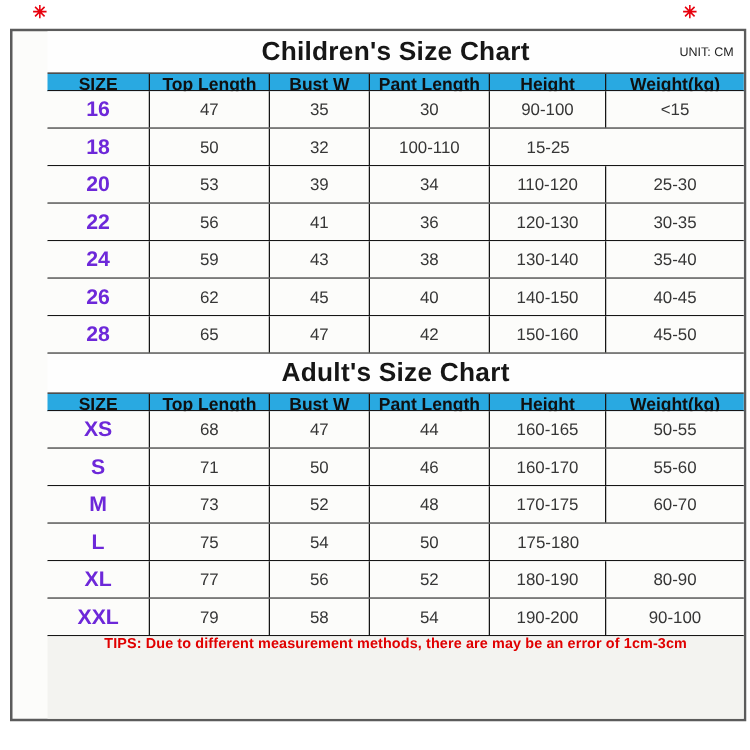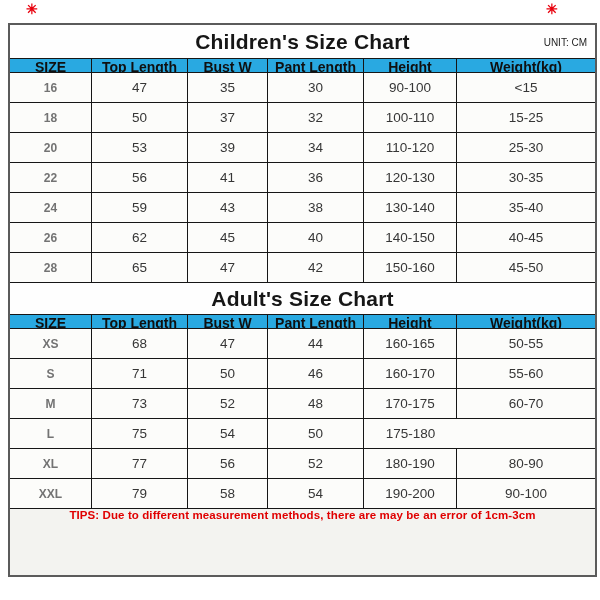--- a/index.html
+++ b/index.html
@@ -22,20 +22,21 @@
   .ornament.right { left: 546px; }
 
   .chart {
     position: absolute;
     left: 8px; top: 23px;
     width: 589px; height: 554px;
     border: 2px solid #5b5b5b;
     background: #fcfcfa;
     display: flex;
     flex-direction: column;
+    padding-left: 28px;
   }
   .title-row {
     position: relative;
     flex: 0 0 34px;
     background: #fefefe;
     border-bottom: 1px solid #161616;
     display: flex;
     align-items: center;
     justify-content: center;
   }
@@ -78,21 +79,21 @@
     background: #fcfcfa;
     border-bottom: 1px solid #161616;
   }
   .td {
     display: flex; align-items: center; justify-content: center;
     font-size: 13.5px;
     color: #363636;
     border-right: 1px solid #161616;
   }
   .td:last-child { border-right: none; }
-  .td.size { font-weight: bold; color: #737373; font-size: 12px; }
+  .td.size { font-weight: bold; color: #6d28d9; font-size: 17px; }
   .tips-row {
     flex: 1 1 auto;
     background: #f3f3f0;
     display: flex;
     justify-content: center;
   }
   .tips-text {
     color: #e00000;
     font-weight: bold;
     font-size: 11.5px;
@@ -122,21 +123,20 @@
   <div class="tbody"><div class="tr">
         <div class="td size">16</div>
         <div class="td">47</div>
         <div class="td">35</div>
         <div class="td">30</div>
         <div class="td">90-100</div>
         <div class="td">&lt;15</div>
       </div><div class="tr">
         <div class="td size">18</div>
         <div class="td">50</div>
-        <div class="td">37</div>
         <div class="td">32</div>
         <div class="td">100-110</div>
         <div class="td">15-25</div>
       </div><div class="tr">
         <div class="td size">20</div>
         <div class="td">53</div>
         <div class="td">39</div>
         <div class="td">34</div>
         <div class="td">110-120</div>
         <div class="td">25-30</div>

